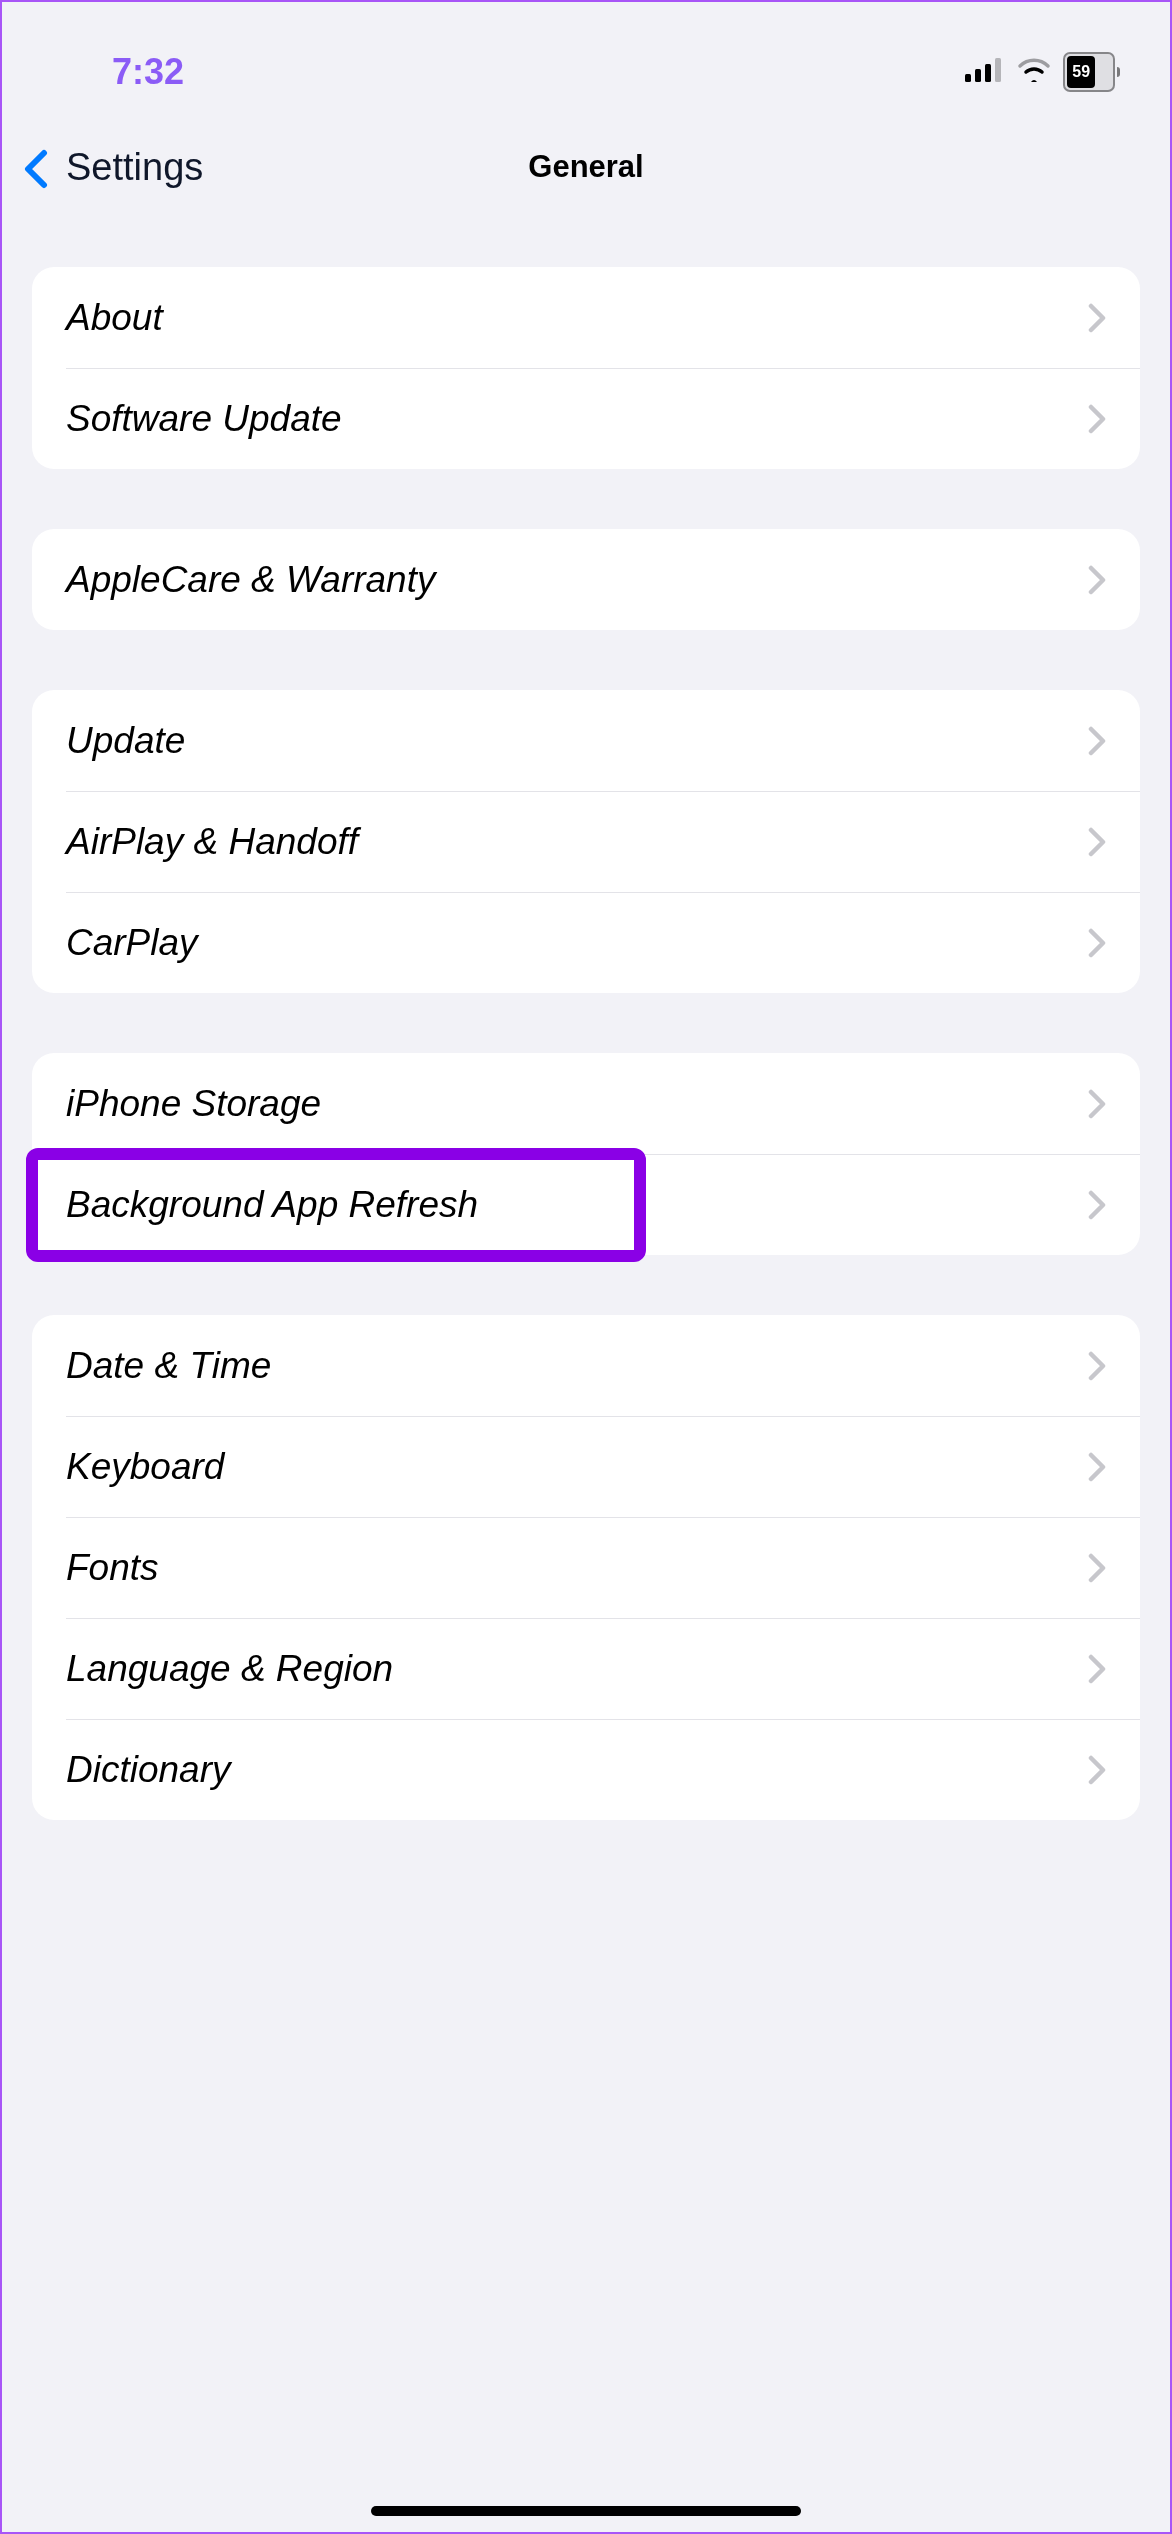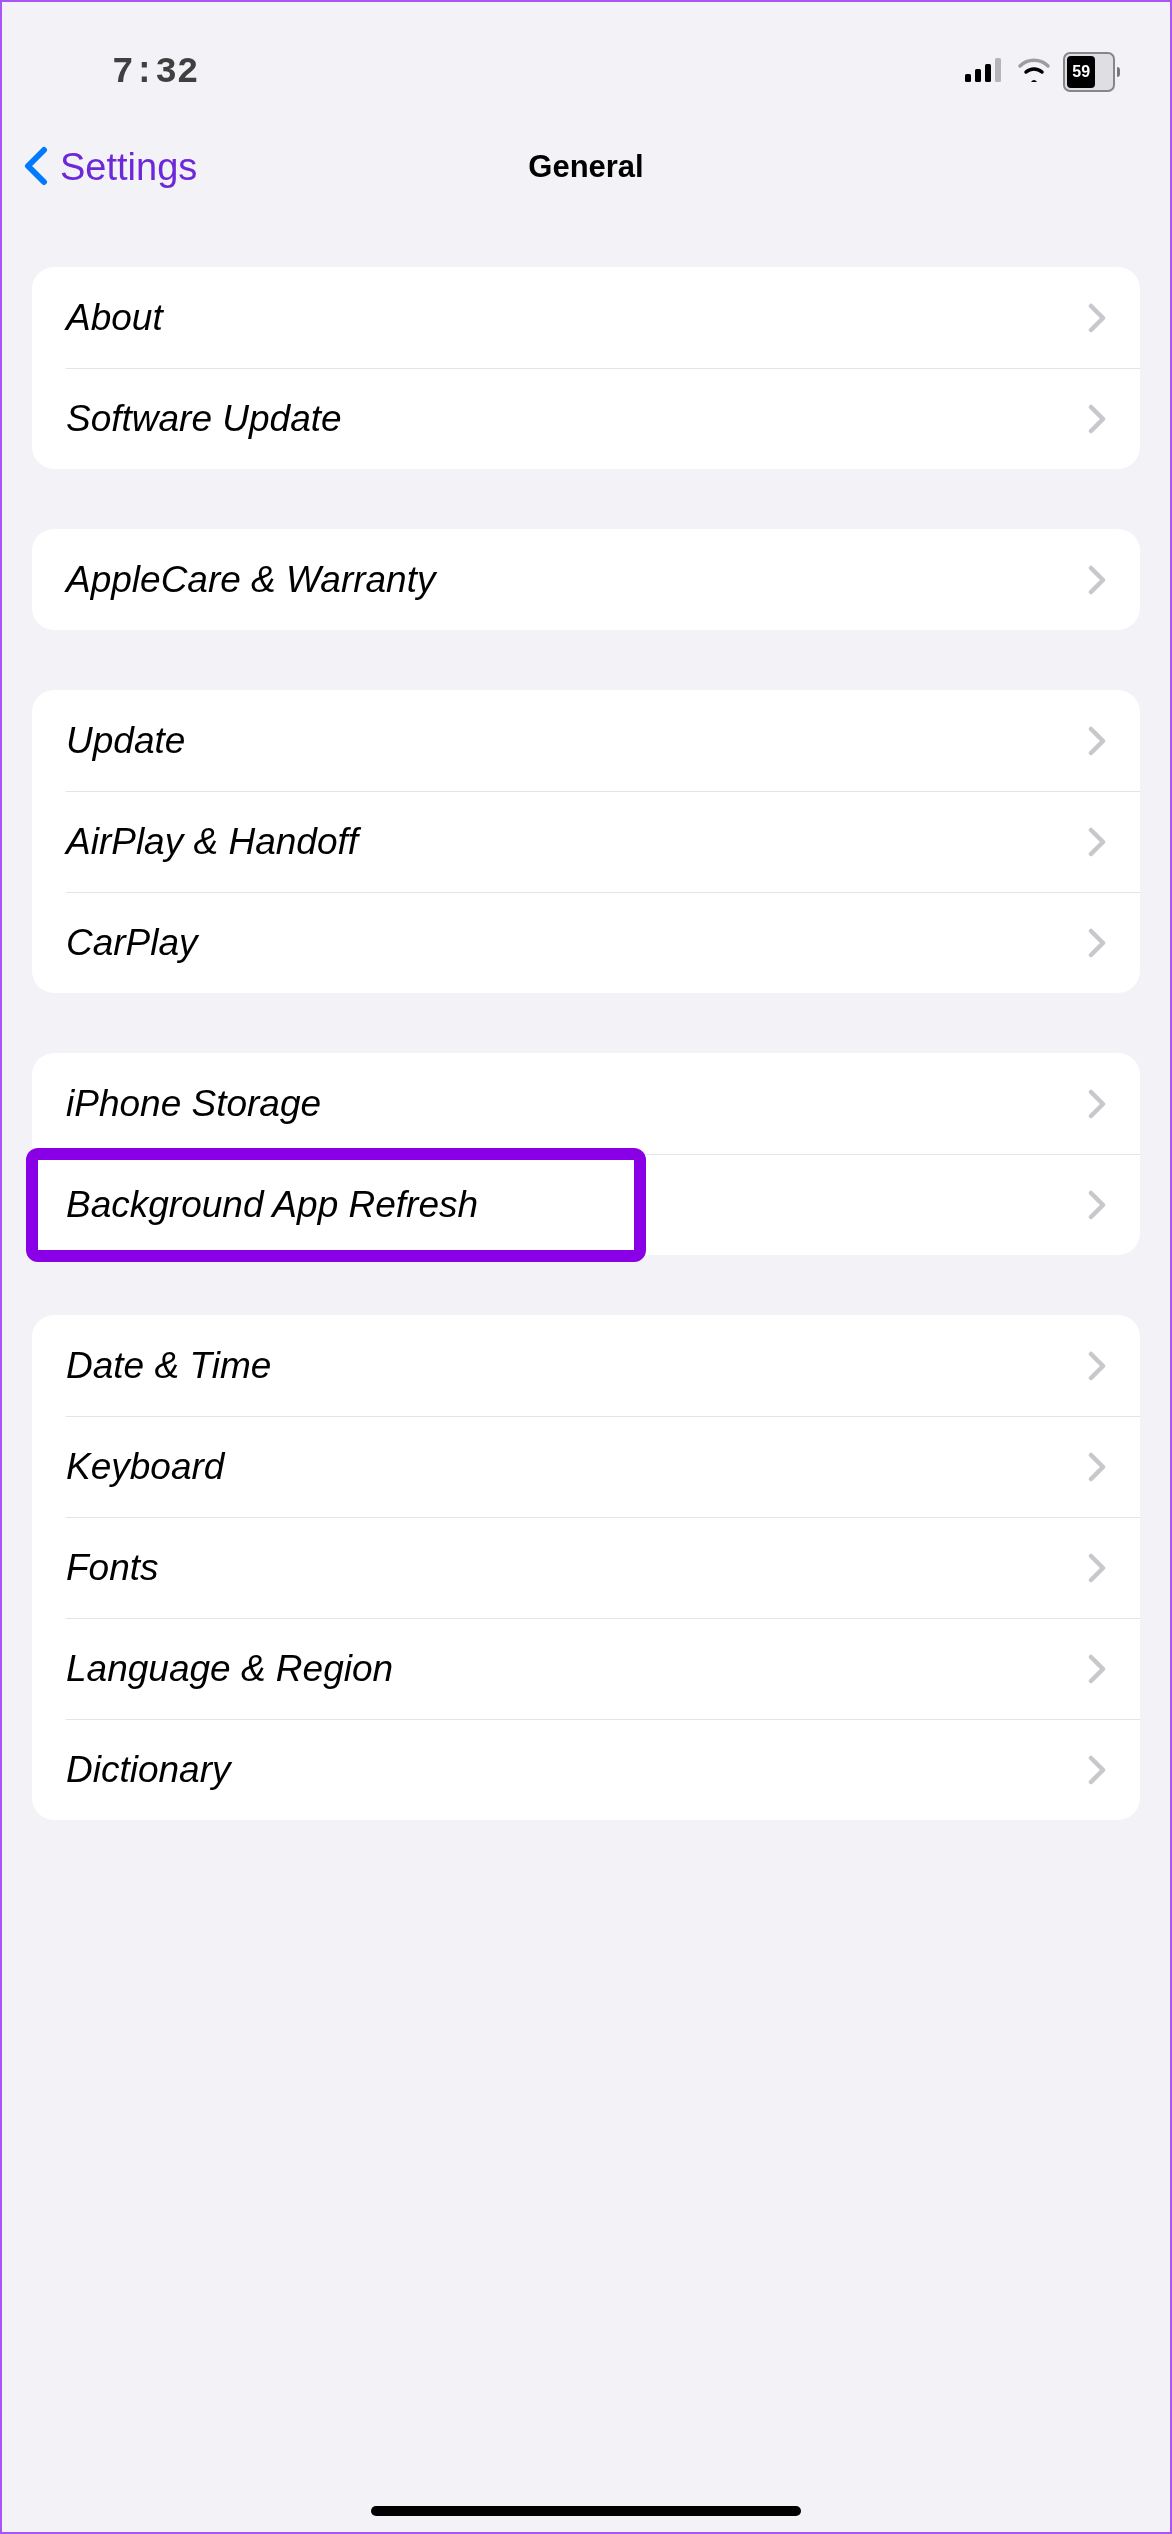--- a/index.html
+++ b/index.html
@@ -13,41 +13,40 @@
   .status-bar {
     display: flex;
     justify-content: space-between;
     align-items: center;
     padding: 30px 50px 0 50px;
     height: 110px;
   }
   .status-time {
     font-size: 36px;
     font-weight: 600;
-    color: #404040;
+    color: #8b5cf6;
     padding-left: 60px;
-    font-family: Liberation Mono, monospace;
   }
   .status-icons {
     display: flex;
     align-items: center;
     gap: 12px;
   }
   .nav-bar {
     display: flex;
     align-items: center;
     height: 110px;
     position: relative;
     padding: 0 20px;
   }
   .back-button {
     display: flex;
-    align-items: flex-start;
-    gap: 10px;
-    color: #6d28d9;
+    align-items: flex-end;
+    gap: 16px;
+    color: #0f172a;
     font-size: 38px;
     font-weight: 400;
     cursor: pointer;
   }
   .back-chevron svg { display: block; }
   .nav-title {
     position: absolute;
     left: 50%;
     transform: translateX(-50%);
     font-size: 31px;

